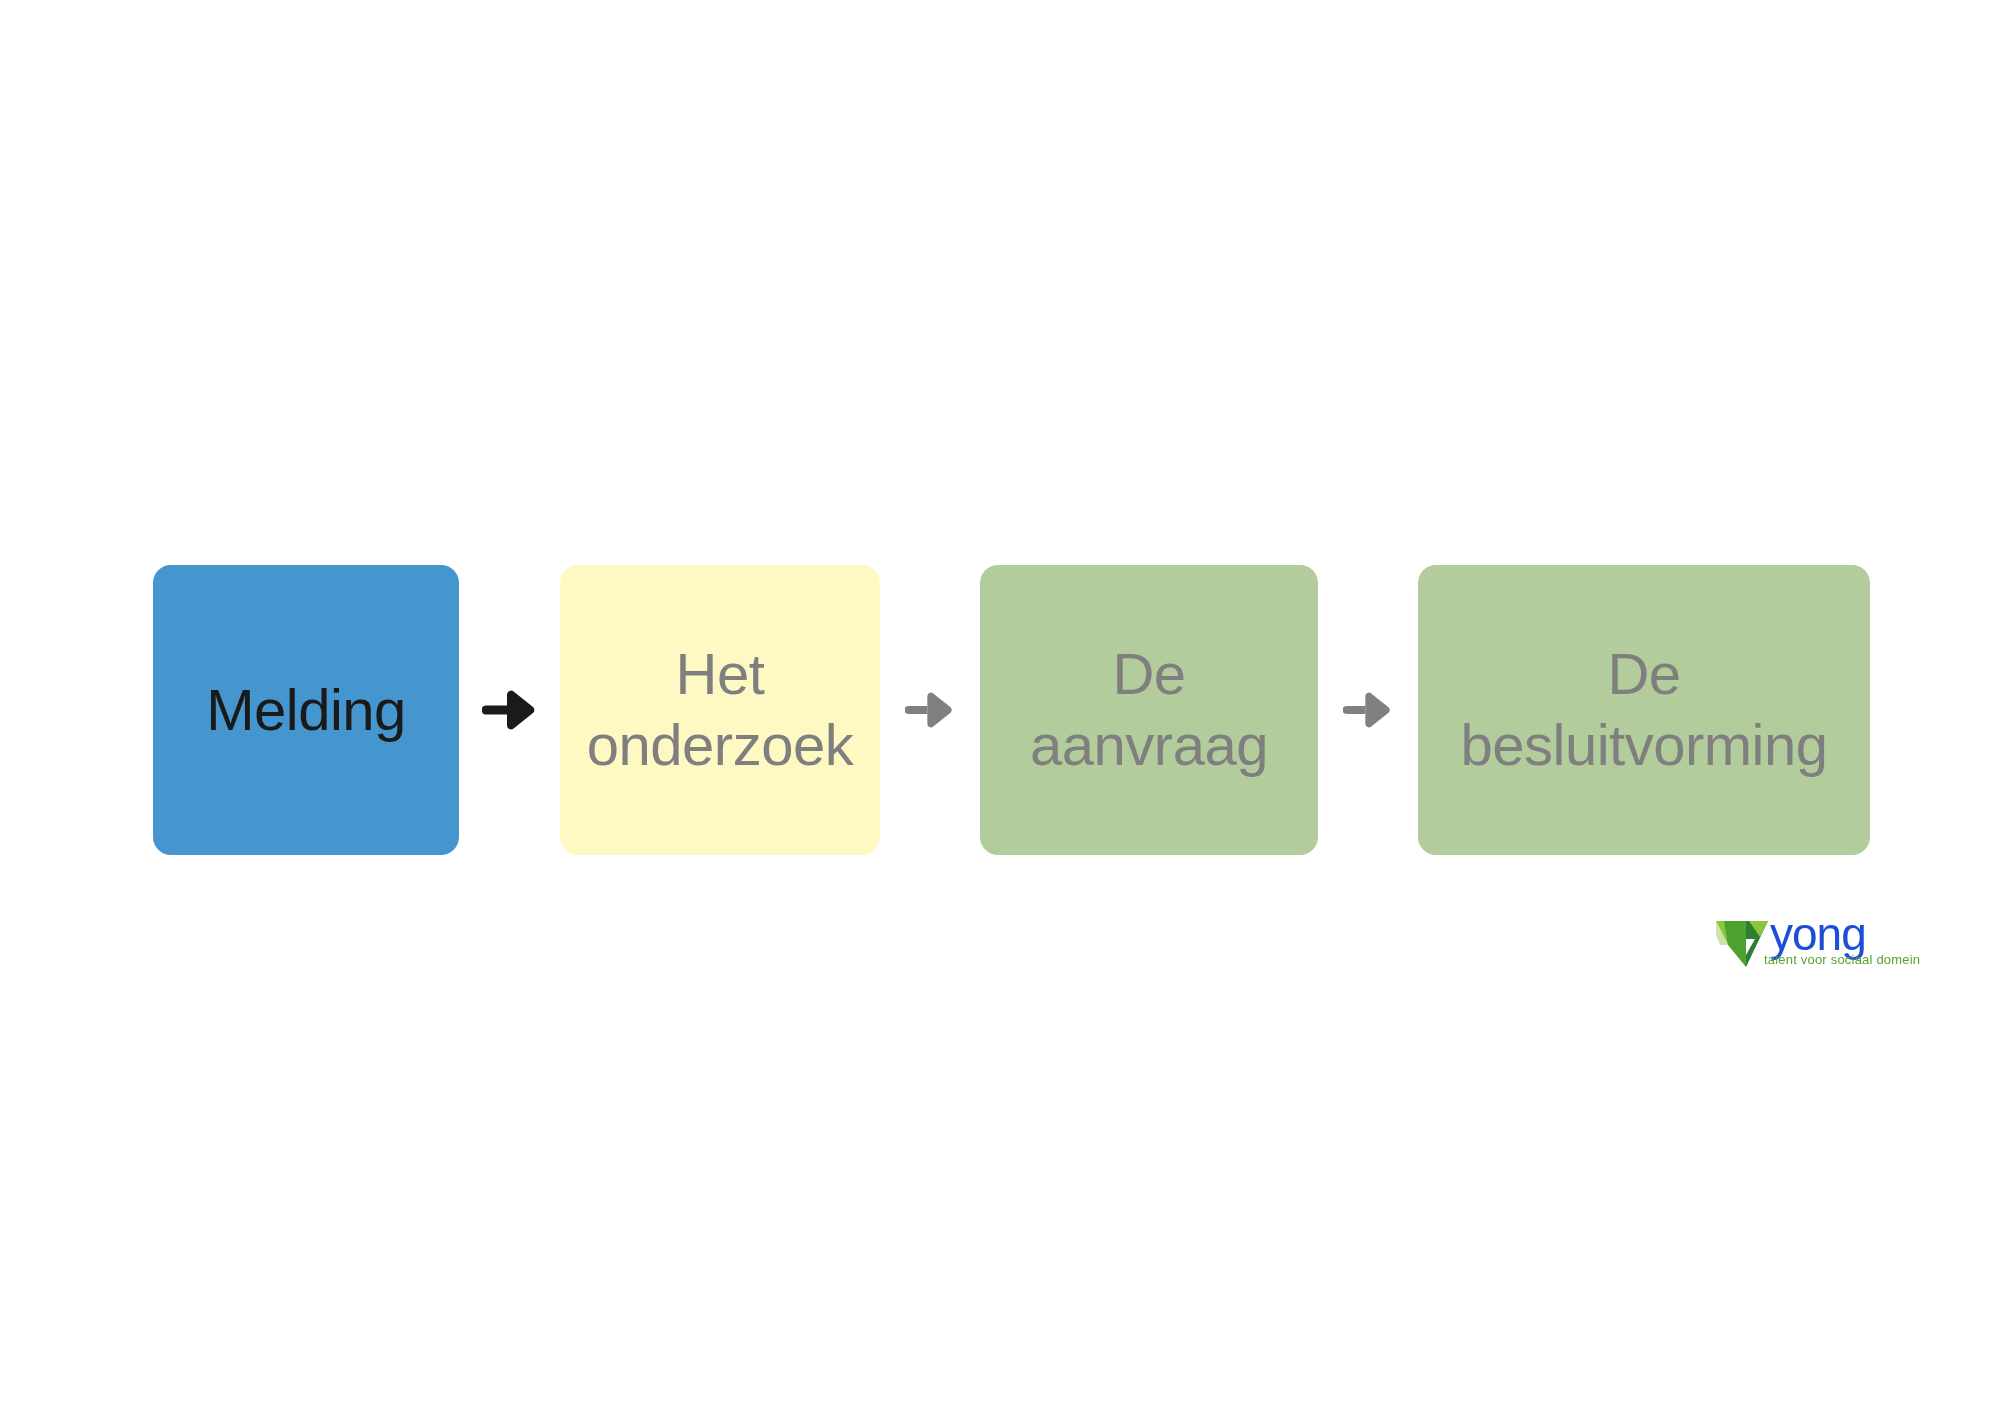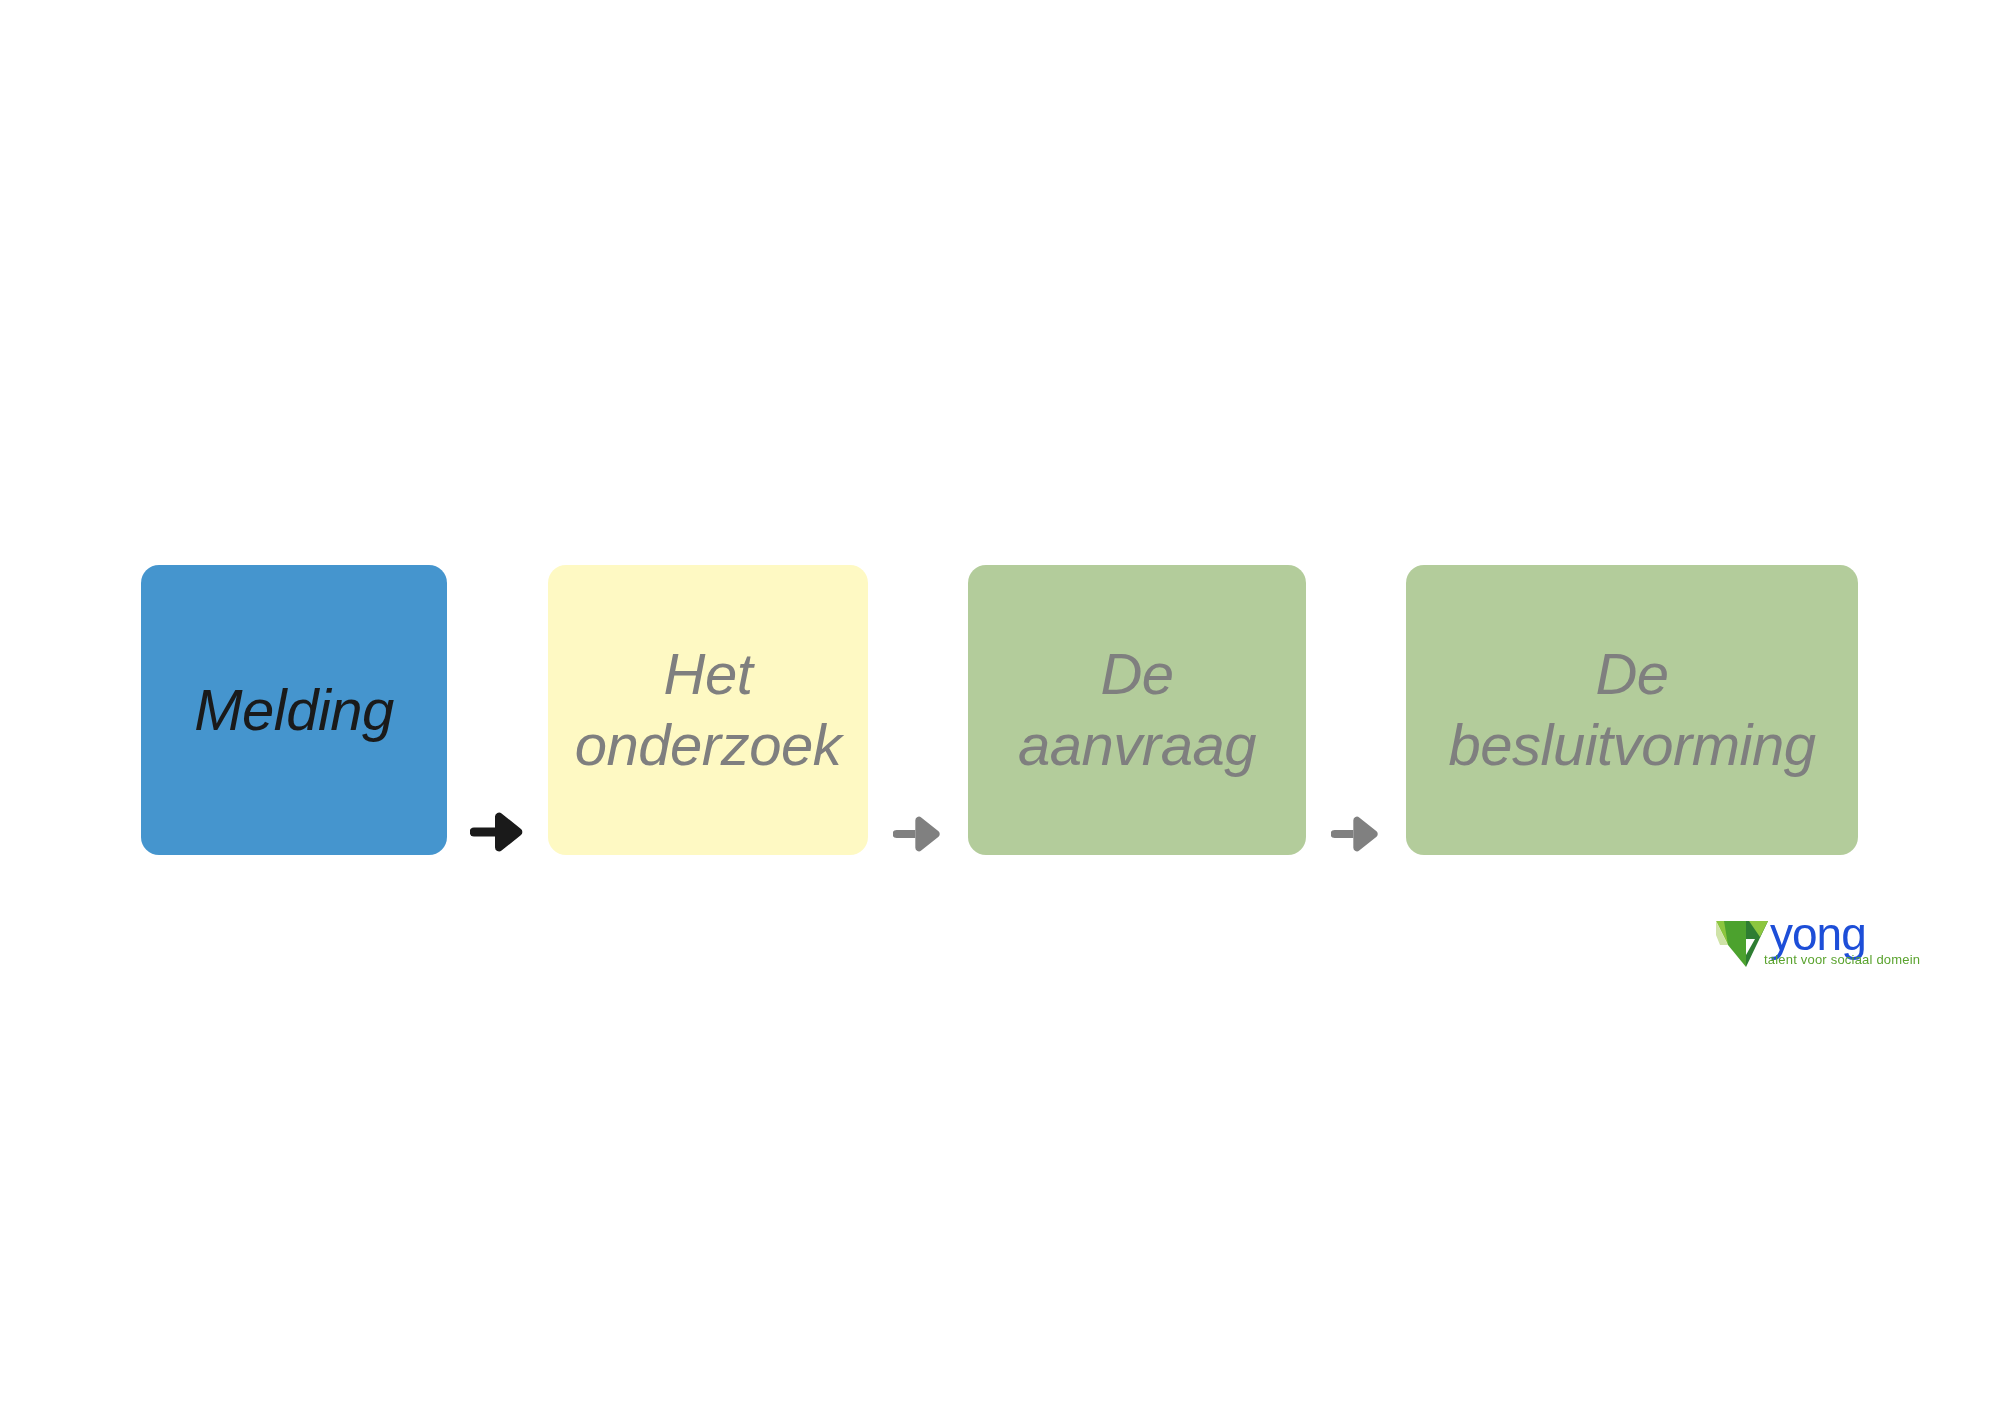--- a/index.html
+++ b/index.html
@@ -14,28 +14,27 @@
     position: relative;
     width: 2000px;
     height: 1414px;
     background: #ffffff;
     overflow: hidden;
   }
 
   
   #flow {
     position: absolute;
-    left: 141px;
+    left: 153px;
     top: 565px;
     width: 1718px;
     height: 290px;
     display: flex;
     flex-direction: row;
-    align-items: flex-end;
-    font-style: italic;
+    align-items: center;
   }
 
   .step-box {
     height: 290px;
     border-radius: 18px;
     display: flex;
     align-items: center;
     justify-content: center;
     text-align: center;
     box-sizing: border-box;

